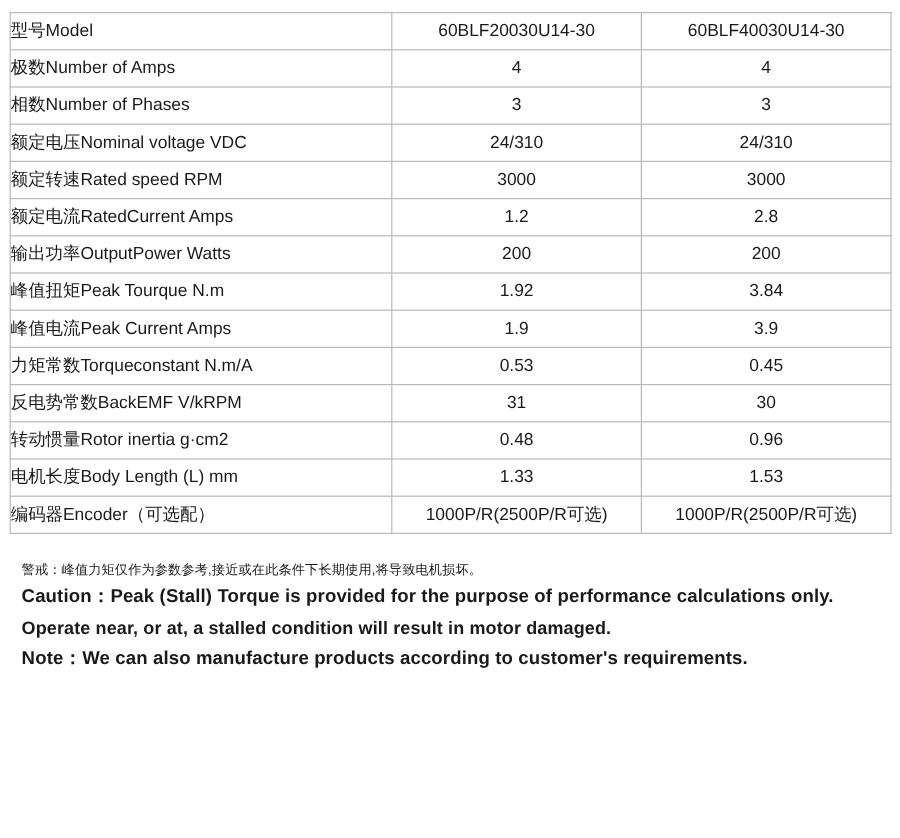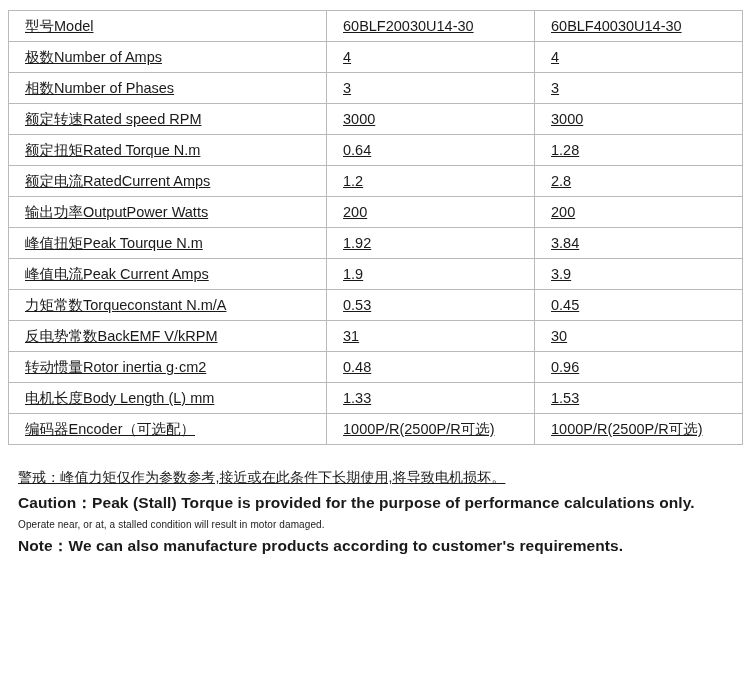--- a/index.html
+++ b/index.html
@@ -23,58 +23,57 @@
   }
   table.spec {
     width: 734px;
     border-collapse: collapse;
     table-layout: fixed;
     margin: 0;
   }
   table.spec td {
     border: 1px solid #b9b9b9;
     height: 31px;
-    padding: 0 16px;
+    padding: 0 0;
     font-size: 14.5px;
     line-height: 1.25;
     vertical-align: middle;
     box-sizing: border-box;
-    text-decoration: underline;
   }
   table.spec td.label {
     width: 318px;
     text-align: left;
     letter-spacing: 0px;
   }
   table.spec td.val {
     width: 208px;
-    text-align: left;
+    text-align: center;
   }
   .notes {
     margin-top: 22px;
     padding-left: 10px;
   }
   .note-line {
     font-size: 15px;
     line-height: 1.55;
     margin-bottom: 2px;
     white-space: nowrap;
     letter-spacing: 0.1px;
   }
   .note-line.cn {
-    font-size: 14px;
-    text-decoration: underline;
+    font-size: 11px;
   }
   .note-line.en {
     font-size: 15.5px;
     font-weight: bold;
   }
   .note-line.en2 {
-    font-size: 10px;
+    font-size: 15px;
     padding-left: 0px;
+    font-weight: bold;
   }
 </style>
 </head>
 <body>
 
 <div class="page">
 
   <table class="spec">
     <tbody>
       <tr>
@@ -86,28 +85,28 @@
         <td class="label">极数Number of Amps</td>
         <td class="val">4</td>
         <td class="val">4</td>
       </tr>
       <tr>
         <td class="label">相数Number of Phases</td>
         <td class="val">3</td>
         <td class="val">3</td>
       </tr>
       <tr>
+        <td class="label">额定电压Nominal voltage VDC</td>
+        <td class="val">24/310</td>
+        <td class="val">24/310</td>
+      </tr>
+      <tr>
         <td class="label">额定转速Rated speed RPM</td>
         <td class="val">3000</td>
         <td class="val">3000</td>
-      </tr>
-      <tr>
-        <td class="label">额定扭矩Rated Torque N.m</td>
-        <td class="val">0.64</td>
-        <td class="val">1.28</td>
       </tr>
       <tr>
         <td class="label">额定电流RatedCurrent Amps</td>
         <td class="val">1.2</td>
         <td class="val">2.8</td>
       </tr>
       <tr>
         <td class="label">输出功率OutputPower Watts</td>
         <td class="val">200</td>
         <td class="val">200</td>

